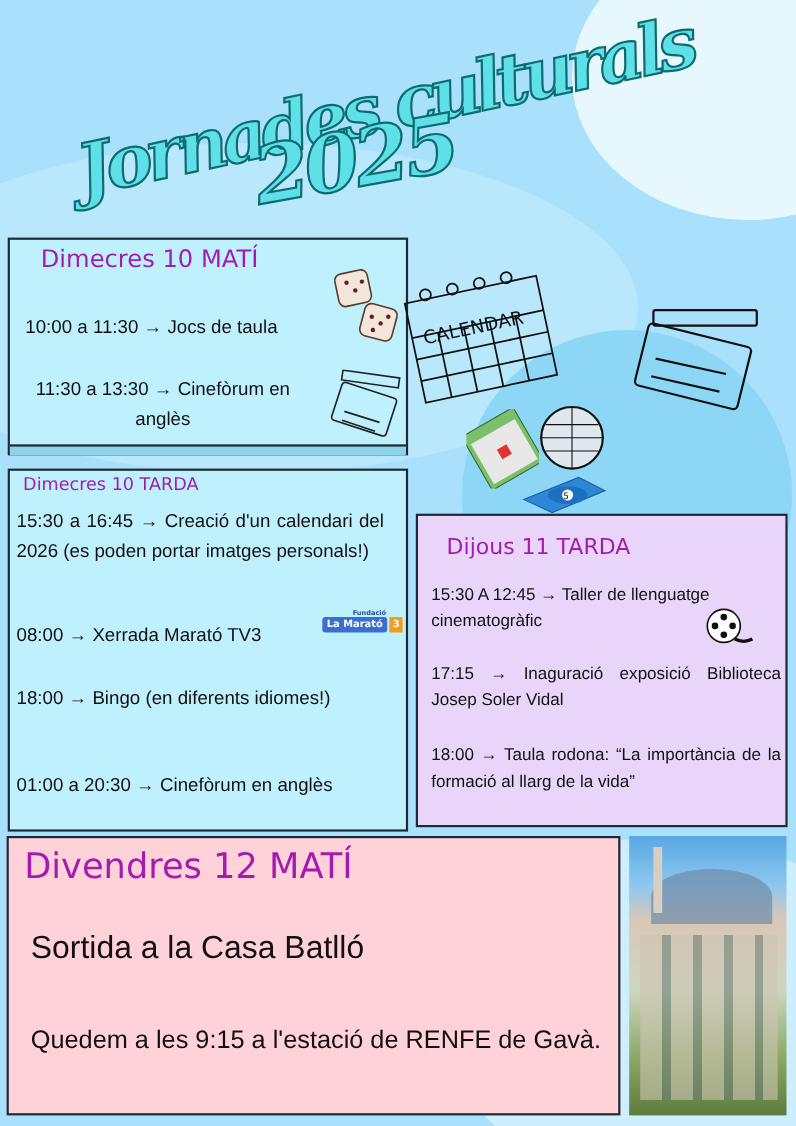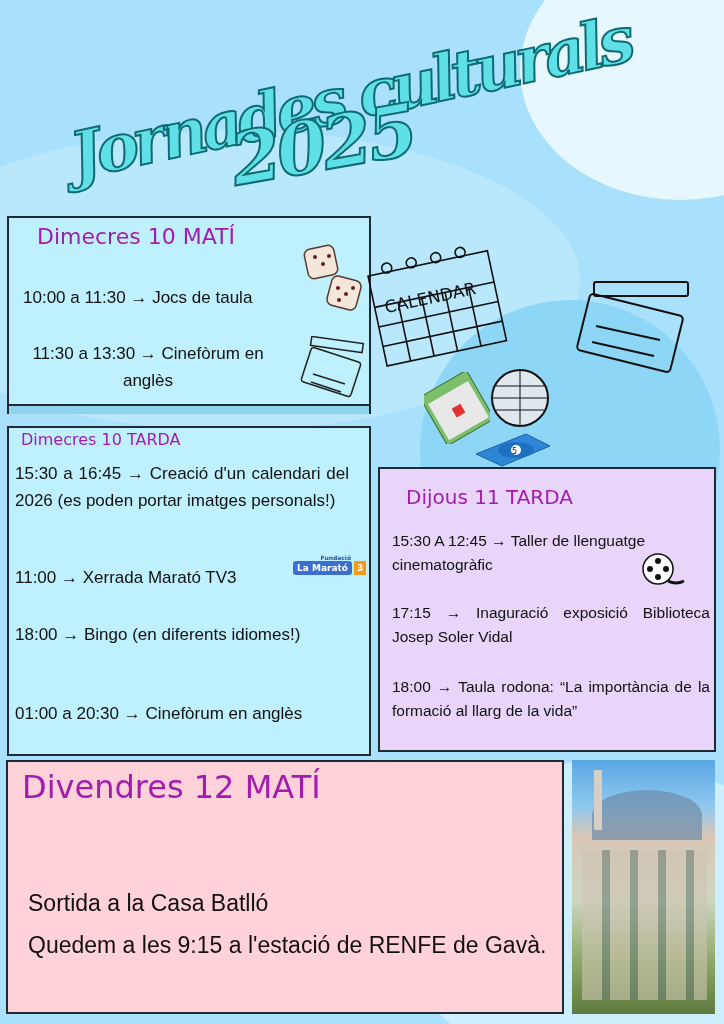--- a/index.html
+++ b/index.html
@@ -58,21 +58,21 @@
       <line x1="16" y1="38" x2="48" y2="48"></line>
         <line x1="14" y1="46" x2="44" y2="56"></line>
     </g>
   </svg>
   <div class="shelf"></div>
 </div>
 
 <div class="box b2">
   <h2 style="position:absolute;left:12px;top:2px;font-size:16px;">Dimecres 10 TARDA</h2>
   <div class="ev" style="position:absolute;left:6px;top:32px;width:334px;font-size:17px;line-height:27px;">15:30 a 16:45 → Creació d'un calendari del 2026 (es poden portar imatges personals!)</div>
-  <div class="ev" style="position:absolute;left:6px;top:140px;width:280px;font-size:17px;text-align:left;">11:00 → Xerrada Marató TV3</div>
+  <div class="ev" style="position:absolute;left:6px;top:140px;width:280px;font-size:17px;text-align:left;">08:00 → Xerrada Marató TV3</div>
   <div style="position:absolute;left:284px;top:126px;width:74px;">
     <div style="font-size:6px;color:#2b4f9e;text-align:right;padding-right:16px;font-weight:bold;">Fundació</div>
     <div style="display:flex;align-items:center;">
       <span style="background:#3b6fcf;color:#fff;font-size:9px;font-weight:bold;padding:2px 4px;border-radius:3px;">La Marató</span>
       <span style="background:#f59a1b;color:#fff;font-size:9px;font-weight:bold;padding:2px 3px;margin-left:2px;">3</span>
     </div>
   </div>
   <div class="ev" style="position:absolute;left:6px;top:193px;width:334px;font-size:17px;line-height:27px;">18:00 → Bingo (en diferents idiomes!)</div>
   <div class="ev" style="position:absolute;left:6px;top:272px;width:334px;font-size:17px;line-height:27px;">01:00 a 20:30 → Cinefòrum en anglès</div>
 </div>
@@ -131,21 +131,21 @@
       <circle cx="28" cy="18" r="3" fill="#111"></circle>
       <circle cx="20" cy="26" r="3" fill="#111"></circle>
     <path d="M30 30 Q38 34 46 30" stroke="#111" stroke-width="3" fill="none"></path>
   </svg>
   <div class="ev" style="position:absolute;left:12px;top:132px;width:318px;font-size:15.5px;line-height:24px;">17:15 → Inaguració exposició Biblioteca Josep Soler Vidal</div>
   <div class="ev" style="position:absolute;left:12px;top:206px;width:318px;font-size:15.5px;line-height:24px;">18:00 → Taula rodona: “La importància de la formació al llarg de la vida”</div>
 </div>
 
 <div class="box b4">
   <h2 style="position:absolute;left:14px;top:6px;font-size:32px;">Divendres 12 MATÍ</h2>
-  <div class="ev" style="position:absolute;left:20px;top:84px;width:520px;font-size:23px;text-align:left;margin-top:44px;">Sortida a la Casa Batlló</div>
+  <div class="ev" style="position:absolute;left:20px;top:84px;width:520px;font-size:29px;text-align:left;">Sortida a la Casa Batlló</div>
   <div class="ev" style="position:absolute;left:20px;top:164px;width:522px;font-size:23px;line-height:38px;">Quedem a les 9:15 a l'estació de RENFE de Gavà.</div>
 </div>
 
 <div class="photo">
   <div style="position:absolute;left:20px;top:30px;width:110px;height:50px;border-radius:50% 50% 0 0;background:#6f8ba8;opacity:.7;"></div>
   <div style="position:absolute;left:22px;top:10px;width:8px;height:60px;background:#d8cfc2;"></div>
   <div style="position:absolute;left:10px;top:90px;width:125px;height:150px;background:repeating-linear-gradient(90deg,#cfc4b3 0 20px,#6d7f74 20px 28px);opacity:.6;"></div>
 </div>
 
 </body></html>

